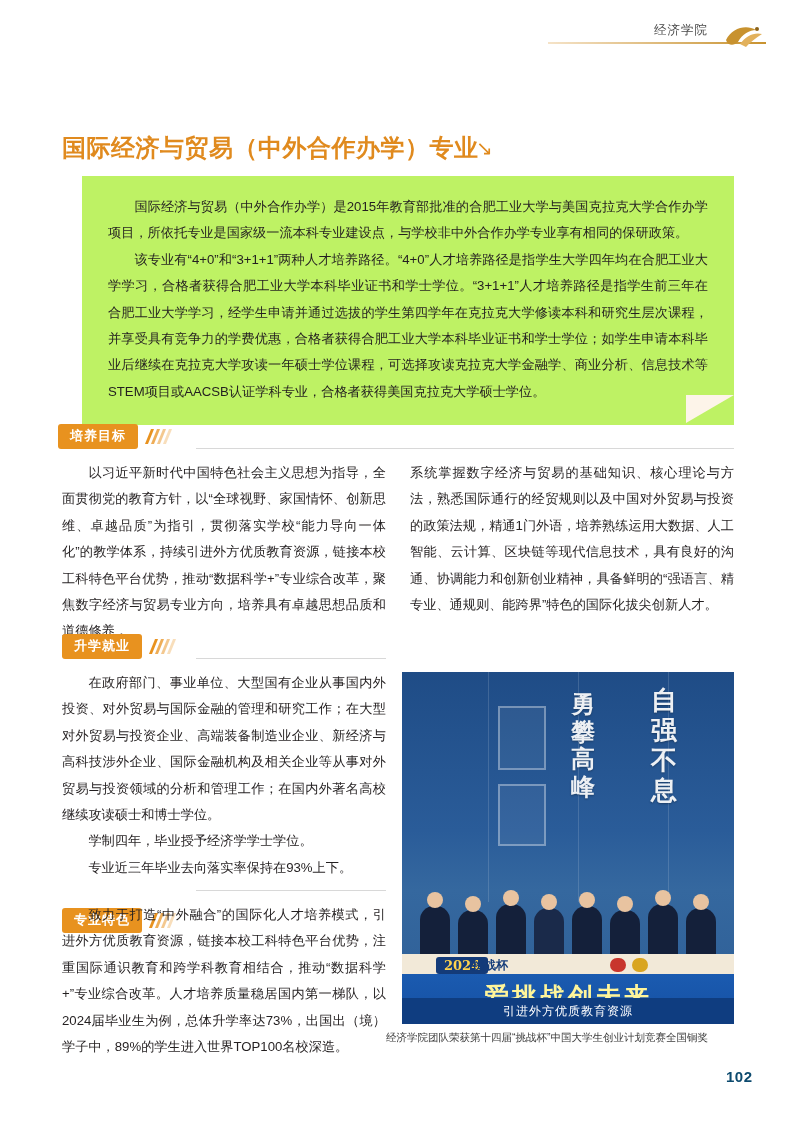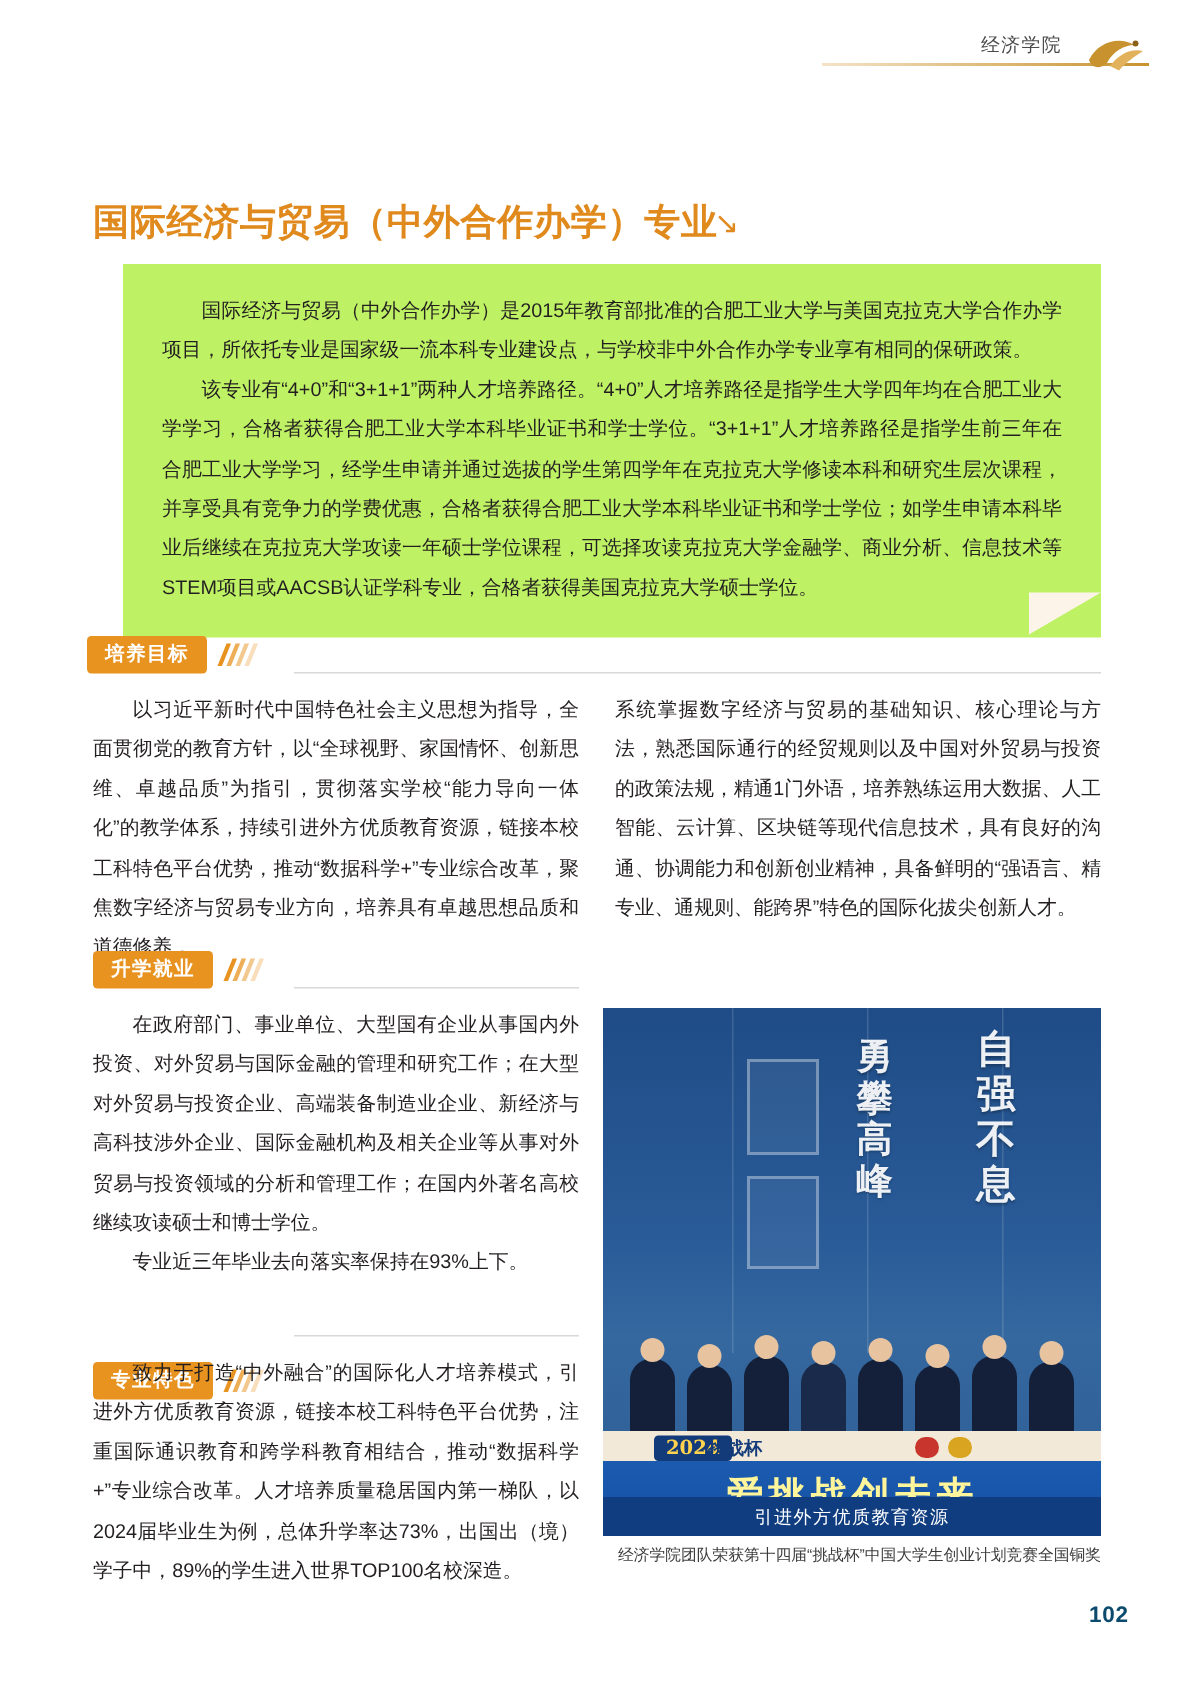--- a/index.html
+++ b/index.html
@@ -264,21 +264,21 @@
     background: #0f3d80;
     color: #ffffff;
     font-size: 12px;
     text-align: center;
     line-height: 26px;
     letter-spacing: 1px;
   }
   .photo-caption {
     position: absolute;
     top: 1030px;
-    left: 412px;
+    left: 386px;
     width: 340px;
     font-size: 10.5px;
     color: #3b3b3b;
     line-height: 1.4;
   }
 
   
   .page-number {
     position: absolute;
     top: 1068px;
@@ -327,20 +327,21 @@
 </div>
 
 <div class="section-head" style="top:634px; left:62px;">
   <span class="sh-pill">升学就业</span>
   <span class="sh-slashes"><i></i><i></i><i></i><i></i></span>
 </div>
 <div class="sep-line" style="top:658px; left:196px; width:190px;"></div>
 
 <div class="body-col" style="top:670px; left:62px; width:324px;">
   <p>在政府部门、事业单位、大型国有企业从事国内外投资、对外贸易与国际金融的管理和研究工作；在大型对外贸易与投资企业、高端装备制造业企业、新经济与高科技涉外企业、国际金融机构及相关企业等从事对外贸易与投资领域的分析和管理工作；在国内外著名高校继续攻读硕士和博士学位。</p>
+  <p>学制四年，毕业授予经济学学士学位。</p>
   <p>专业近三年毕业去向落实率保持在93%上下。</p>
 </div>
 
 <div class="section-head" style="top:908px; left:62px;">
   <span class="sh-pill">专业特色</span>
   <span class="sh-slashes"><i></i><i></i><i></i><i></i></span>
 </div>
 <div class="sep-line" style="top:890px; left:196px; width:190px;"></div>
 
 <div class="body-col" style="top:902px; left:62px; width:324px;">

